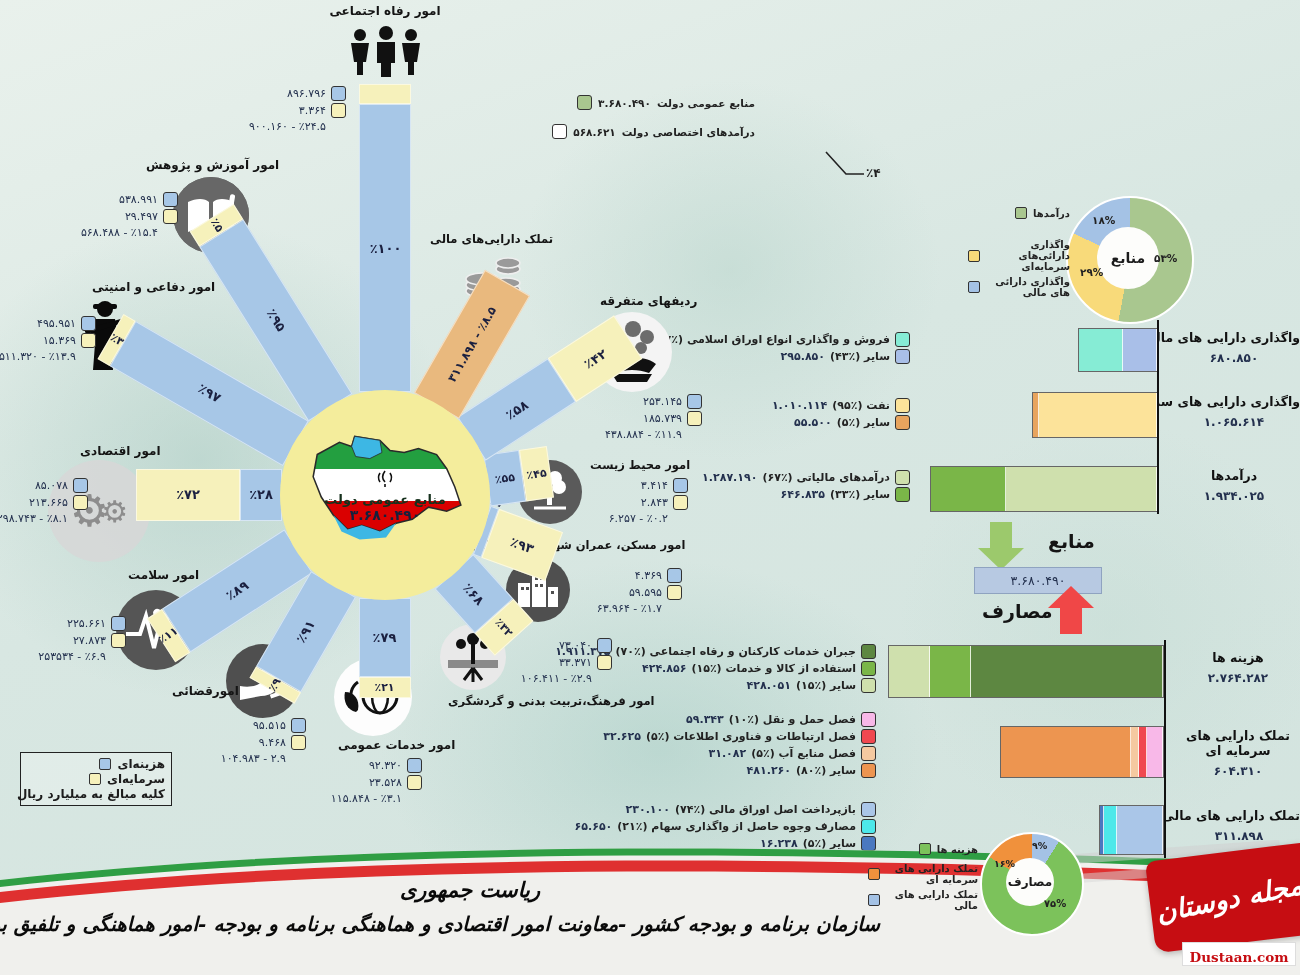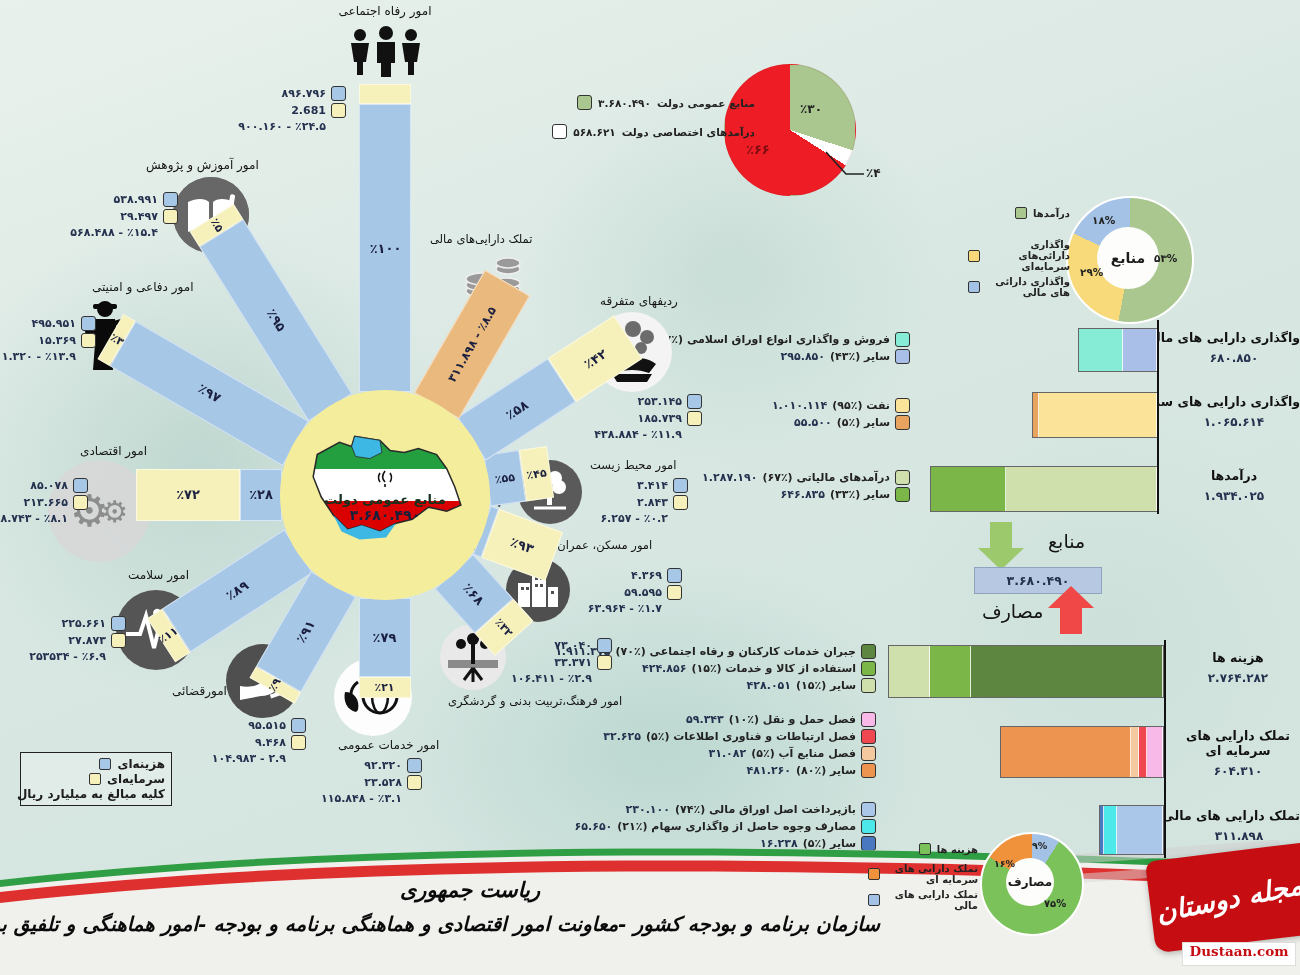--- a/index.html
+++ b/index.html
@@ -2,22 +2,22 @@
 <html lang="fa"><head>
 <meta charset="utf-8">
 <style>
   html,body{margin:0;padding:0}
   #stage{position:relative;width:1300px;height:975px;overflow:hidden;
     background:linear-gradient(160deg,#e9f1ec,#d8e7e2 45%,#d2e3de);
     font-family:"DejaVu Sans",sans-serif;color:#1c1c1c}
   .ab{position:absolute}
   .blob{position:absolute;border-radius:50%;pointer-events:none}
   .fa{direction:rtl}
-  .num{font-weight:bold;font-size:11px;color:#23304e;white-space:nowrap}
-  .lbl{font-weight:normal;font-size:12px;color:#141414;white-space:nowrap}
+  .num{font-weight:normal;font-size:11px;color:#23304e;white-space:nowrap}
+  .lbl{font-weight:bold;font-size:12px;color:#141414;white-space:nowrap}
   .sw{width:15px;height:15px;border:1.5px solid #333;border-radius:3px;flex:0 0 auto;box-sizing:border-box}
   .sws{width:12px;height:12px;border:1.2px solid #333;border-radius:2px;flex:0 0 auto;box-sizing:border-box}
   .nrow{display:flex;justify-content:flex-end;align-items:center;gap:5px;margin:2px 0}
   .nrow.tr{padding-right:20px}
   .lrow{display:flex;flex-direction:row;align-items:center;gap:5px;direction:rtl;margin:2px 0}
   .llab{font-size:11px;font-weight:bold;color:#222;white-space:nowrap}
   .lnum{font-size:11px;font-weight:bold;color:#23304e;white-space:nowrap}
   .arm{position:absolute;left:385px;top:495px;width:0;height:0;z-index:1}
   .armr{position:absolute;left:103px;top:-26px;height:52px;display:flex;transform-origin:-103px 26px}
   .seg{display:flex;align-items:center;justify-content:center;box-sizing:border-box;border:1px solid rgba(255,255,255,.55)}
@@ -54,25 +54,20 @@
 <div id="stage">
 
   <div class="blob" style="left:-60px;top:220px;width:520px;height:480px;background:radial-gradient(closest-side,rgba(163,199,189,.5),rgba(163,199,189,0))"></div>
   <div class="blob" style="left:520px;top:80px;width:420px;height:380px;background:radial-gradient(closest-side,rgba(178,209,199,.45),rgba(178,209,199,0))"></div>
   <div class="blob" style="left:380px;top:560px;width:560px;height:380px;background:radial-gradient(closest-side,rgba(150,196,186,.4),rgba(150,196,186,0))"></div>
   <div class="blob" style="left:900px;top:420px;width:420px;height:420px;background:radial-gradient(closest-side,rgba(196,220,212,.5),rgba(196,220,212,0))"></div>
 
   <div class="ab title fa" style="right:18px;top:28px">
   </div>
 
-  <div class="ab" style="left:724px;top:64px;width:130px;height:130px">
-    <div class="pie" style="width:130px;height:130px;border:1px solid #99322f22;background:conic-gradient(#a9c78f 0 30%,#ffffff 30% 34%,#ee1c25 34% 100%)"></div>
-    <span class="dlab" dir="ltr" style="left:76px;top:38px;font-size:12px">٪۳۰</span>
-    <span class="dlab" dir="ltr" style="left:22px;top:78px;font-size:13px;color:#7a0d12">٪۶۶</span>
-  </div>
   <svg class="ab" style="left:824px;top:148px" width="42" height="34">
       <polyline points="2,4 22,26 40,26" fill="none" stroke="#222" stroke-width="1.6"></polyline>
     </svg>
   <span class="dlab ab" dir="ltr" style="left:866px;top:166px;font-size:12px">٪۴</span>
 
   <div class="ab" style="left:505px;top:92px;width:250px">
     <div class="legrow">
       <span class="leg2">منابع عمومی دولت</span>
       <span class="leg2">۳.۶۸۰.۴۹۰</span>
       <span class="sw" style="background:#a9c78f"></span>
@@ -447,21 +442,21 @@
     <circle cx="65" cy="9" r="6"></circle>
         <path d="M56 17h18l-3 19h-3v13h-6V36h-3z"></path>
       </g>
   </svg>
   <div class="ab" style="left:246px;top:84px;width:100px">
     <div class="nrow">
         <span class="num">۸۹۶.۷۹۶</span>
         <span class="sw" style="background:#a7c7e7"></span>
       </div>
     <div class="nrow">
-        <span class="num">2.681</span>
+        <span class="num">۳.۳۶۴</span>
         <span class="sw" style="background:#f6f1bb"></span>
       </div>
     <div class="nrow tr">
         <span class="num" dir="ltr">۹۰۰.۱۶۰ - ٪۲۴.۵</span>
       </div>
   </div>
 
   <div class="ab lbl" style="left:146px;top:158px">امور آموزش و پژوهش</div>
   <svg class="ab" style="left:172px;top:176px" width="78" height="78">
     <circle cx="39" cy="39" r="38" f="" fill="#676767"></circle>
@@ -729,17 +724,17 @@
     <path d="M0,52 C300,18 700,10 1300,36 L1300,47 C700,21 300,29 0,63 Z" fill="#df3030"></path>
     <rect x="1040" y="8" width="240" height="10" fill="#cfcfcf" opacity="0.55" transform="rotate(-4 1160 13)"></rect>
     <rect x="1080" y="26" width="220" height="9" fill="#d8d8d8" opacity="0.5" transform="rotate(-4 1190 30)"></rect>
   </svg>
   <div class="ab ftxt" style="left:340px;top:878px;width:260px;font-size:21px">ریاست جمهوری</div>
   <div class="ab ftxt fa" style="left:20px;top:912px;width:860px;font-size:20px">سازمان برنامه و بودجه کشور -معاونت امور اقتصادی و هماهنگی برنامه و بودجه -امور هماهنگی و تلفیق بودجه</div>
 
   <div class="ab" style="left:1150px;top:852px;width:158px;height:92px;background:#c60d12;transform:rotate(-7deg);border-radius:10px 2px 2px 14px;z-index:8;display:flex;align-items:center;justify-content:center;box-shadow:0 2px 6px rgba(0,0,0,.25)">
     <span style="color:#fff;font-size:27px;font-weight:bold;font-style:italic;white-space:nowrap;transform:rotate(-4deg)">مجله دوستان</span>
   </div>
-  <div class="ab" style="left:1182px;top:942px;width:112px;height:22px;background:#fff;z-index:9;display:flex;align-items:flex-start;justify-content:center;border:1px solid #ddd">
+  <div class="ab" style="left:1182px;top:942px;width:112px;height:22px;background:#fff;z-index:9;display:flex;align-items:flex-end;justify-content:center;border:1px solid #ddd">
     <span style="color:#c60d12;font-size:13.5px;font-weight:bold;font-family:'DejaVu Serif',serif">Dustaan.com</span>
   </div>
 
 </div>
 
 </body></html>

